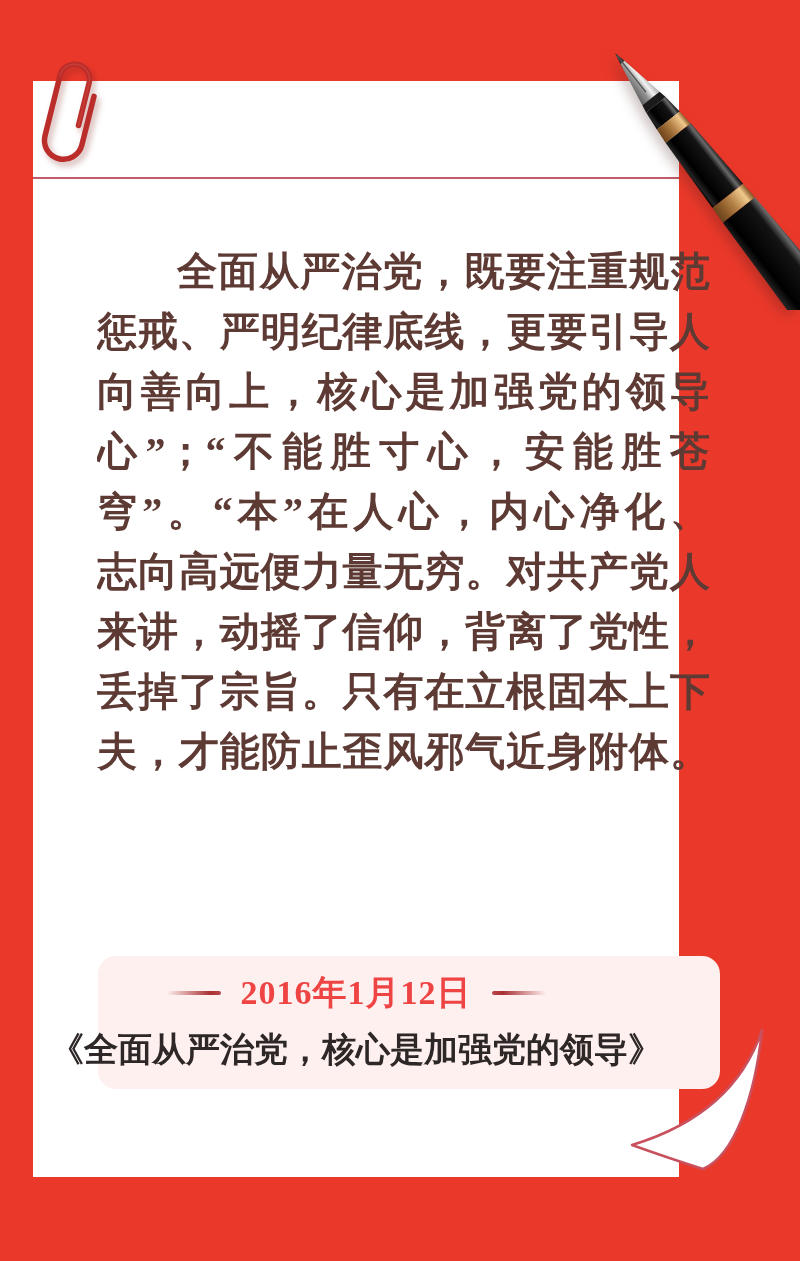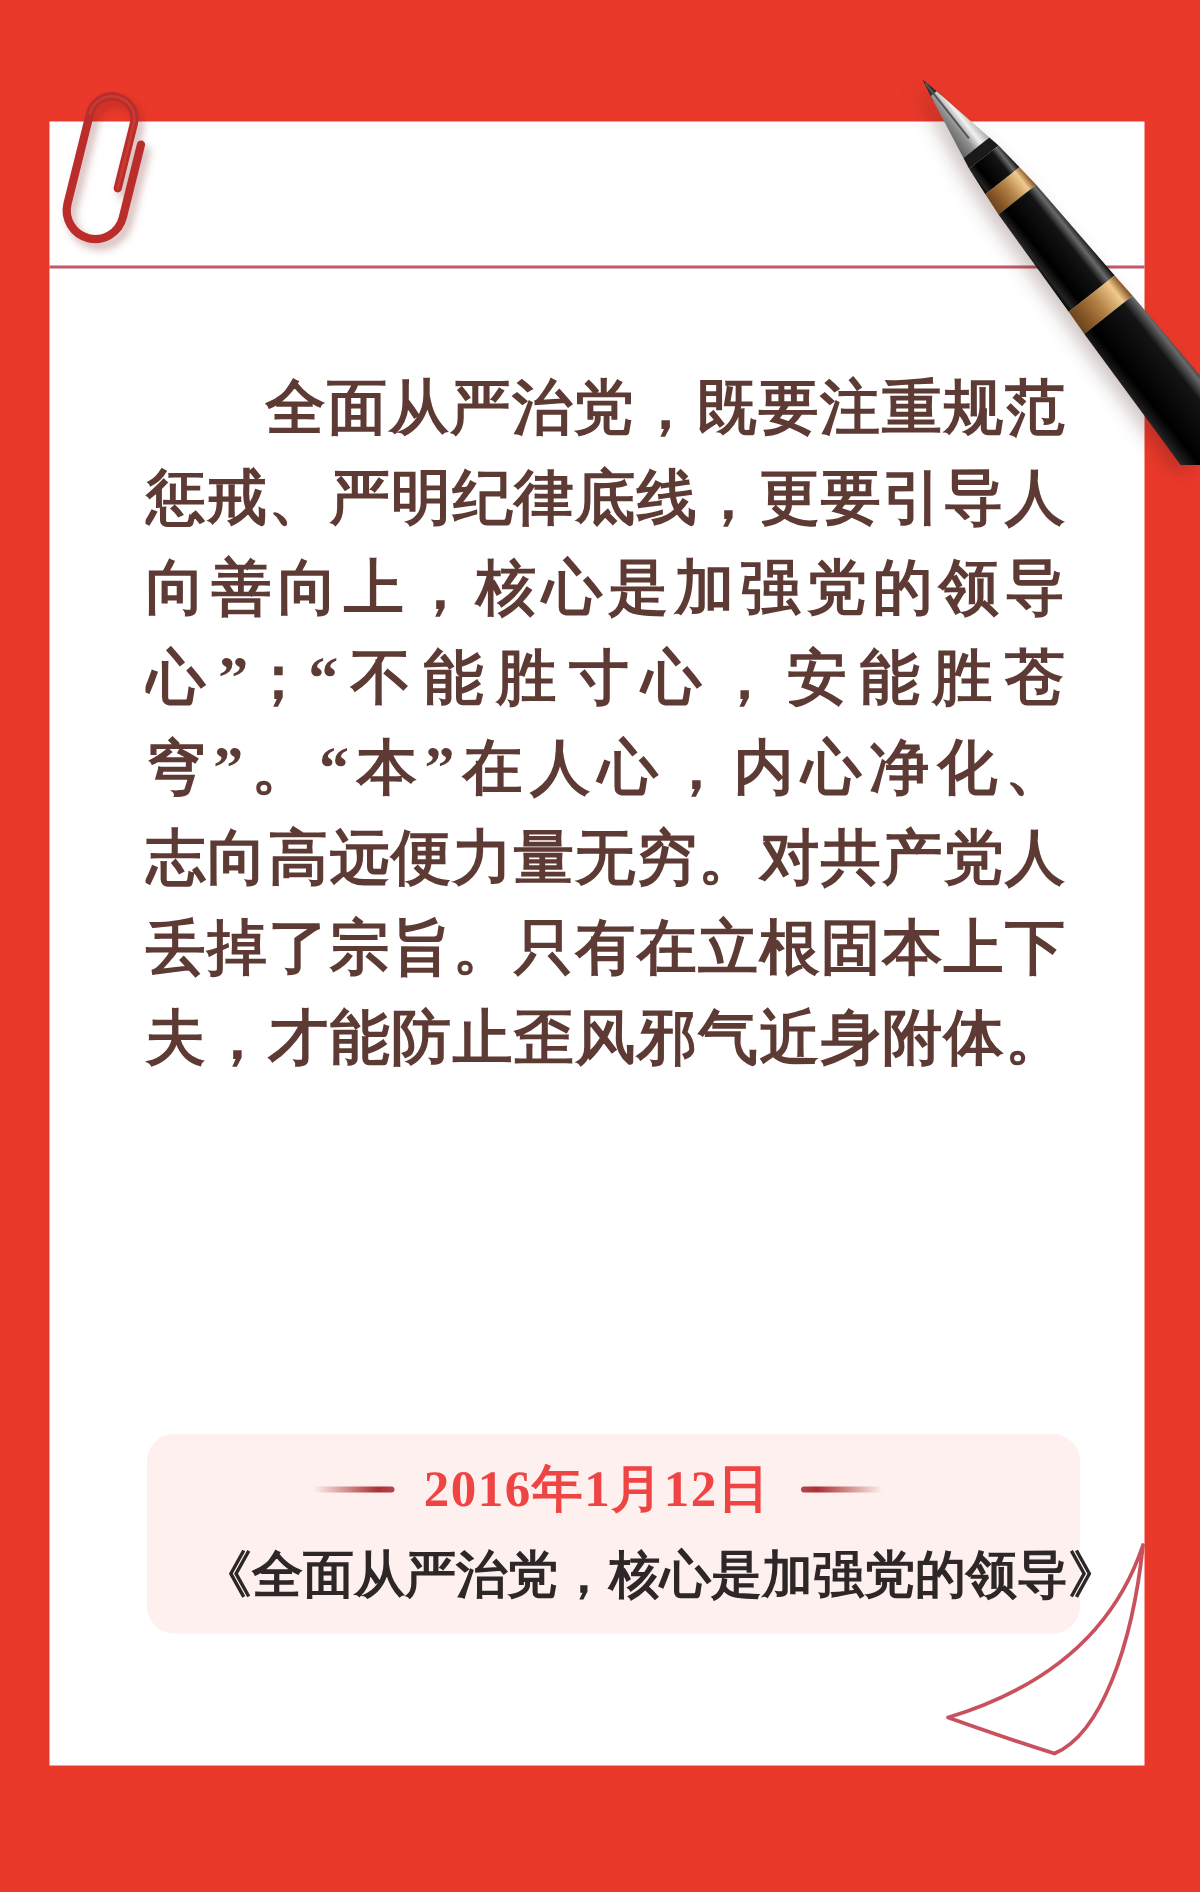--- a/index.html
+++ b/index.html
@@ -2,21 +2,21 @@
 <html><head>
 <meta charset="utf-8">
 <style>
   html,body{margin:0;padding:0;background:#888;}
   .poster{
     position:relative;width:800px;height:1261px;overflow:hidden;
     background:#ea392b;
     font-family:"Liberation Serif","DejaVu Serif",serif;
   }
   .card{
-    position:absolute;left:33px;top:81px;width:730px;height:1096px;
+    position:absolute;left:33px;top:81px;width:646px;height:1096px;
     background:#ffffff;
   }
   .divider{
     position:absolute;left:0;top:96px;width:100%;height:2px;
     background:#c25a68;
   }
   .quote{position:absolute;left:64px;top:161px;width:613px;}
   .qline{
     height:60px;line-height:60px;font-size:40px;font-weight:600;
     color:#5d3a34;text-align:justify;text-align-last:justify;
@@ -30,21 +30,21 @@
   .date-row{
     position:absolute;left:0;top:890px;width:100%;height:44px;
     display:flex;align-items:center;justify-content:center;gap:20px;
   }
   .dash{width:54px;height:4px;border-radius:2px;}
   .dash-l{background:linear-gradient(90deg,rgba(170,48,52,0) 0%,#a93034 80%,#b8474c 100%);}
   .dash-r{background:linear-gradient(90deg,#b8474c 0%,#a93034 20%,rgba(170,48,52,0) 100%);}
   .date{font-size:34px;font-weight:700;color:#ef4444;letter-spacing:1px;}
   .source{
     position:absolute;left:0;top:946px;width:100%;text-align:center;
-    font-size:34px;font-weight:600;color:#2e2727;margin-left:42px;
+    font-size:34px;font-weight:600;color:#2e2727;
   }
   .curl{position:absolute;left:587px;top:941px;width:148px;height:152px;}
   .clip{
     position:absolute;left:40px;top:45px;width:84px;height:140px;
     filter:drop-shadow(3px 4px 3px rgba(120,30,25,.35));
   }
   .pen{
     position:absolute;left:555px;top:10px;width:245px;height:300px;
     filter:drop-shadow(-5px 4px 6px rgba(60,20,15,.25));
   }
@@ -57,20 +57,21 @@
   <div class="card">
     <div class="divider"></div>
 
     <div class="quote">
       <div class="qline indent">全面从严治党，既要注重规范</div>
       <div class="qline">惩戒、严明纪律底线，更要引导人</div>
       <div class="qline">向善向上，核心是加强党的领导</div>
       <div class="qline">心”；“不能胜寸心，安能胜苍</div>
       <div class="qline">穹”。“本”在人心，内心净化、</div>
       <div class="qline">志向高远便力量无穷。对共产党人</div>
+      <div class="qline">来讲，动摇了信仰，背离了党性，</div>
       <div class="qline">丢掉了宗旨。只有在立根固本上下功</div>
       <div class="qline">夫，才能防止歪风邪气近身附体。</div>
     </div>
 
     <div class="footer-panel"></div>
 
     <div class="date-row">
       <span class="dash dash-l"></span>
       <span class="date">2016年1月12日</span>
       <span class="dash dash-r"></span>

